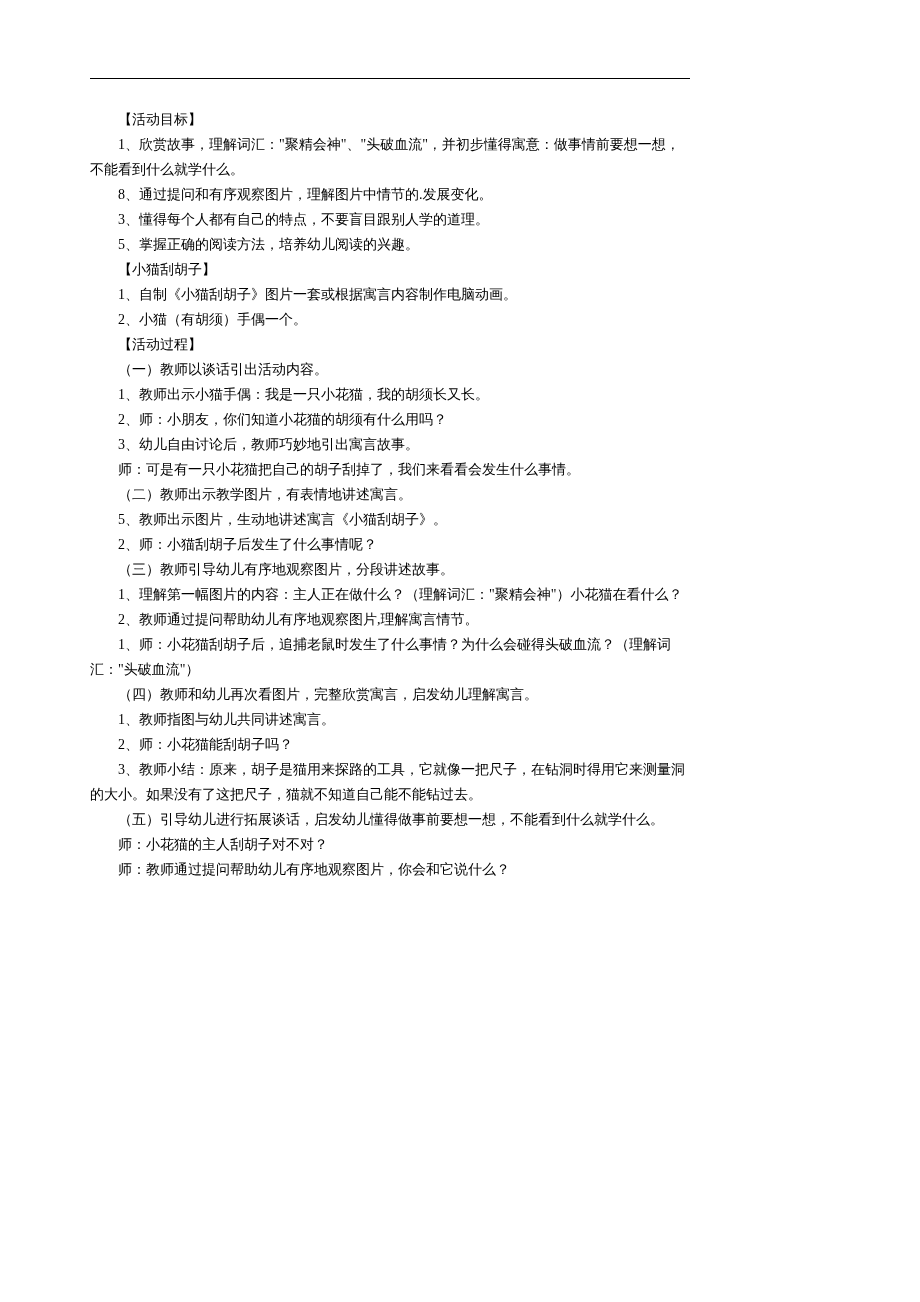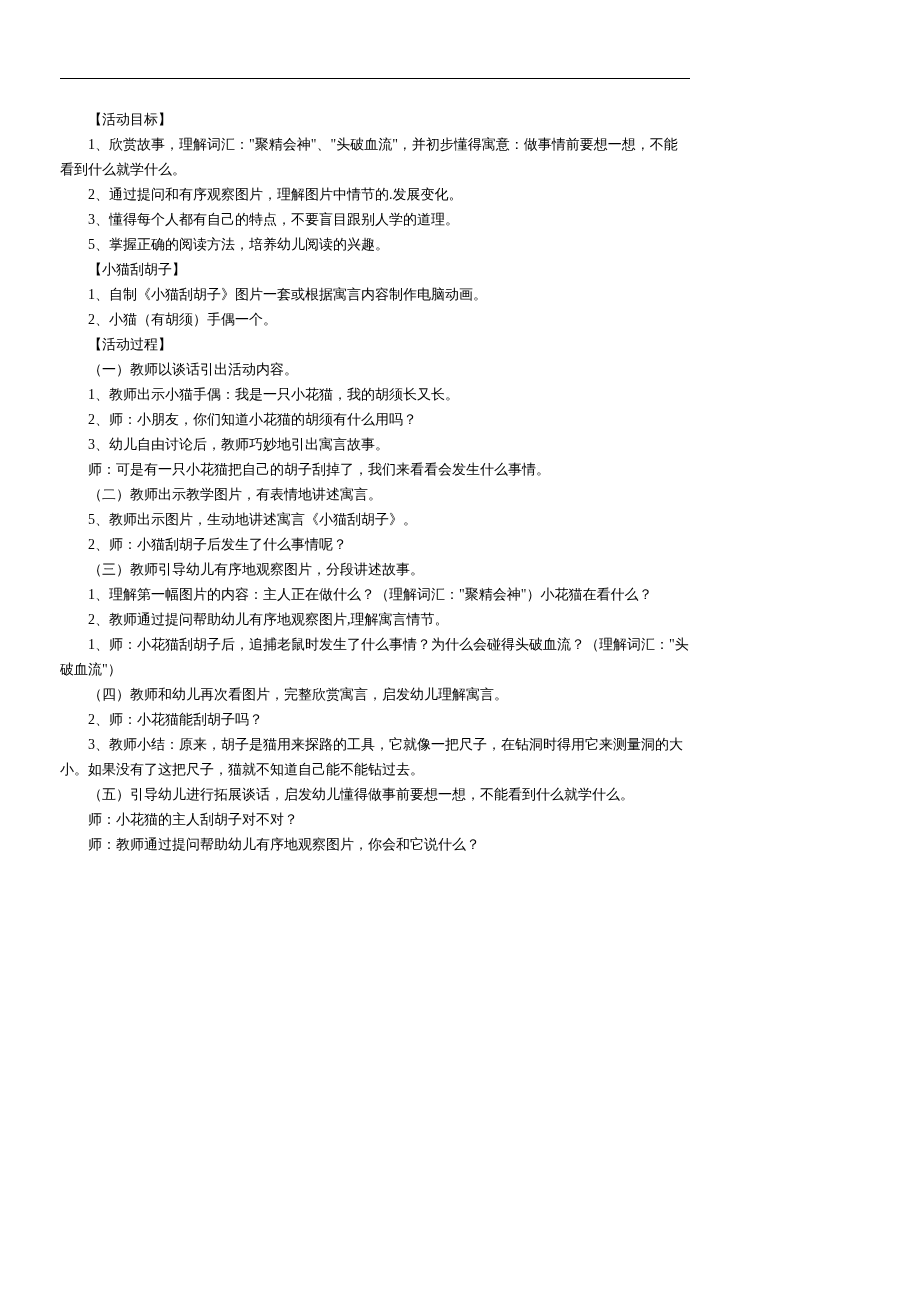--- a/index.html
+++ b/index.html
@@ -5,21 +5,21 @@
   body {
     margin: 0;
     padding: 0;
     background: #ffffff;
     font-family: "SimSun", "宋体", serif;
     width: 920px;
   }
   .page {
     width: 780px;
     box-sizing: border-box;
-    padding: 78px 90px 40px 60px;
+    padding: 78px 90px 40px 90px;
   }
   .rule {
     border-top: 1.5px solid #000;
     margin-bottom: 28px;
   }
   .content p {
     margin: 0;
     padding: 0;
     font-size: 14px;
     line-height: 25px;
@@ -28,39 +28,40 @@
   }
 </style>
 </head>
 <body>
 
 <div class="page">
   <div class="rule"></div>
   <div class="content">
     <p>【活动目标】</p>
     <p>1、欣赏故事，理解词汇："聚精会神"、"头破血流"，并初步懂得寓意：做事情前要想一想，不能看到什么就学什么。</p>
-    <p>2、通过提问和有序观察图片，理解图片中情节的.发展变化。</p>
+    <p>8、通过提问和有序观察图片，理解图片中情节的.发展变化。</p>
     <p>3、懂得每个人都有自己的特点，不要盲目跟别人学的道理。</p>
     <p>5、掌握正确的阅读方法，培养幼儿阅读的兴趣。</p>
     <p>【小猫刮胡子】</p>
     <p>1、自制《小猫刮胡子》图片一套或根据寓言内容制作电脑动画。</p>
     <p>2、小猫（有胡须）手偶一个。</p>
     <p>【活动过程】</p>
     <p>（一）教师以谈话引出活动内容。</p>
     <p>1、教师出示小猫手偶：我是一只小花猫，我的胡须长又长。</p>
     <p>2、师：小朋友，你们知道小花猫的胡须有什么用吗？</p>
     <p>3、幼儿自由讨论后，教师巧妙地引出寓言故事。</p>
     <p>师：可是有一只小花猫把自己的胡子刮掉了，我们来看看会发生什么事情。</p>
     <p>（二）教师出示教学图片，有表情地讲述寓言。</p>
     <p>5、教师出示图片，生动地讲述寓言《小猫刮胡子》。</p>
     <p>2、师：小猫刮胡子后发生了什么事情呢？</p>
     <p>（三）教师引导幼儿有序地观察图片，分段讲述故事。</p>
     <p>1、理解第一幅图片的内容：主人正在做什么？（理解词汇："聚精会神"）小花猫在看什么？</p>
     <p>2、教师通过提问帮助幼儿有序地观察图片,理解寓言情节。</p>
     <p>1、师：小花猫刮胡子后，追捕老鼠时发生了什么事情？为什么会碰得头破血流？（理解词汇："头破血流"）</p>
     <p>（四）教师和幼儿再次看图片，完整欣赏寓言，启发幼儿理解寓言。</p>
+    <p>1、教师指图与幼儿共同讲述寓言。</p>
     <p>2、师：小花猫能刮胡子吗？</p>
     <p>3、教师小结：原来，胡子是猫用来探路的工具，它就像一把尺子，在钻洞时得用它来测量洞的大小。如果没有了这把尺子，猫就不知道自己能不能钻过去。</p>
     <p>（五）引导幼儿进行拓展谈话，启发幼儿懂得做事前要想一想，不能看到什么就学什么。</p>
     <p>师：小花猫的主人刮胡子对不对？</p>
     <p>师：教师通过提问帮助幼儿有序地观察图片，你会和它说什么？</p>
   </div>
 </div>
 
 </body></html>

